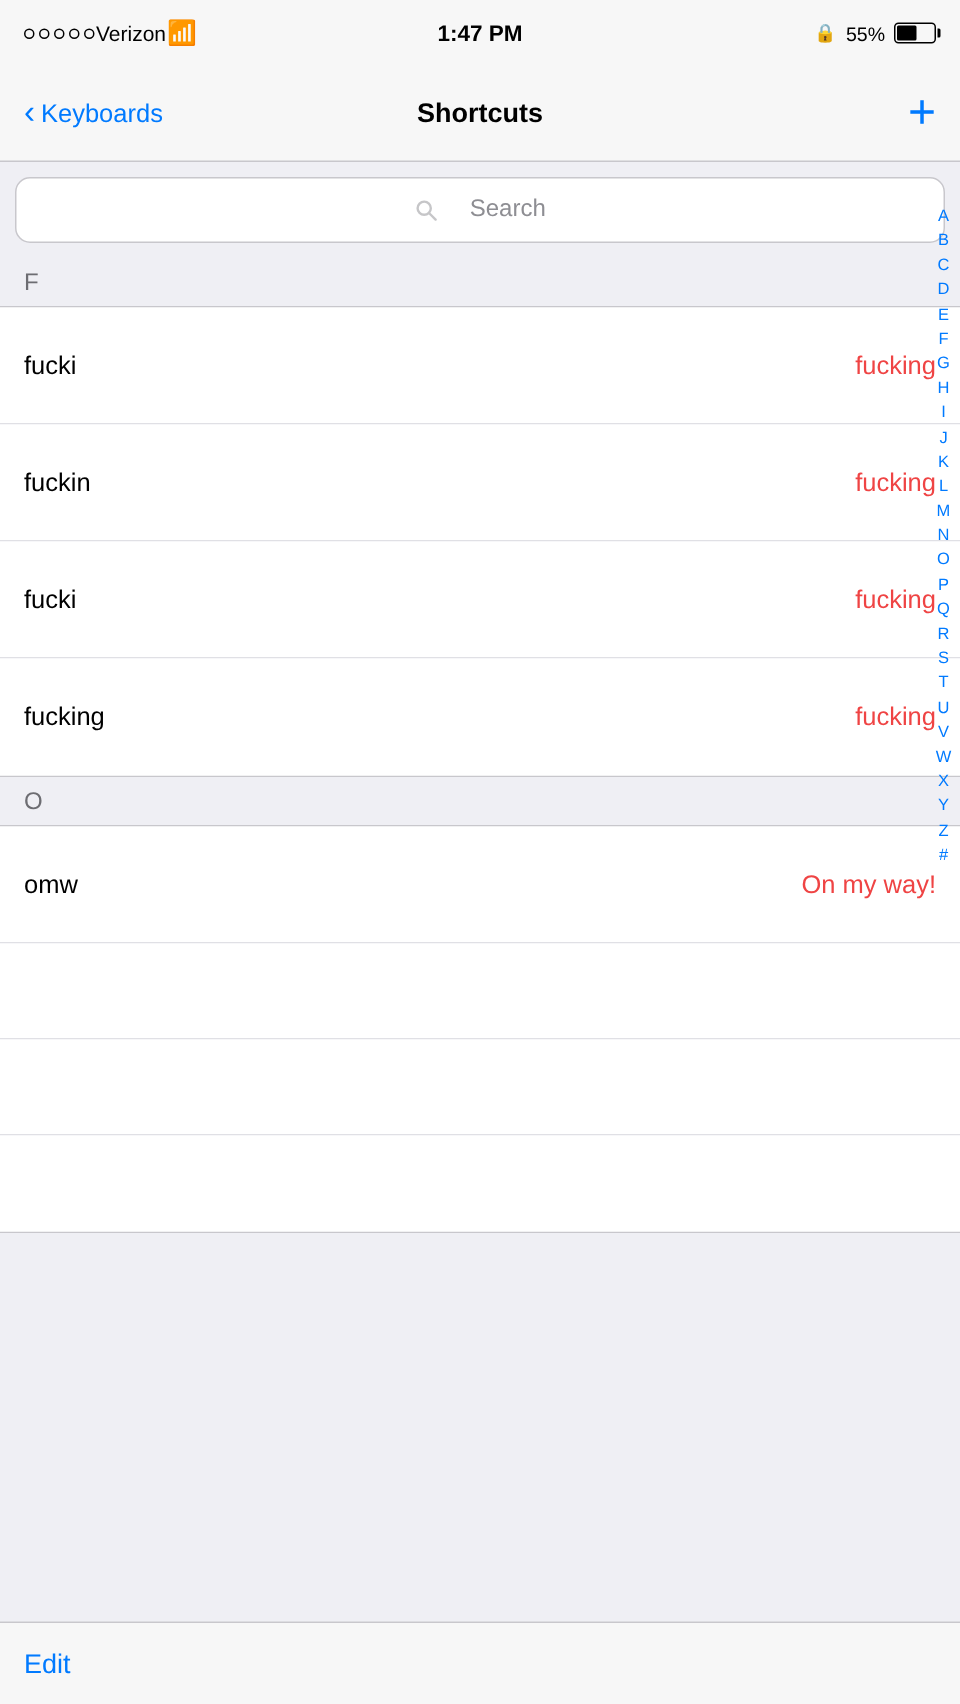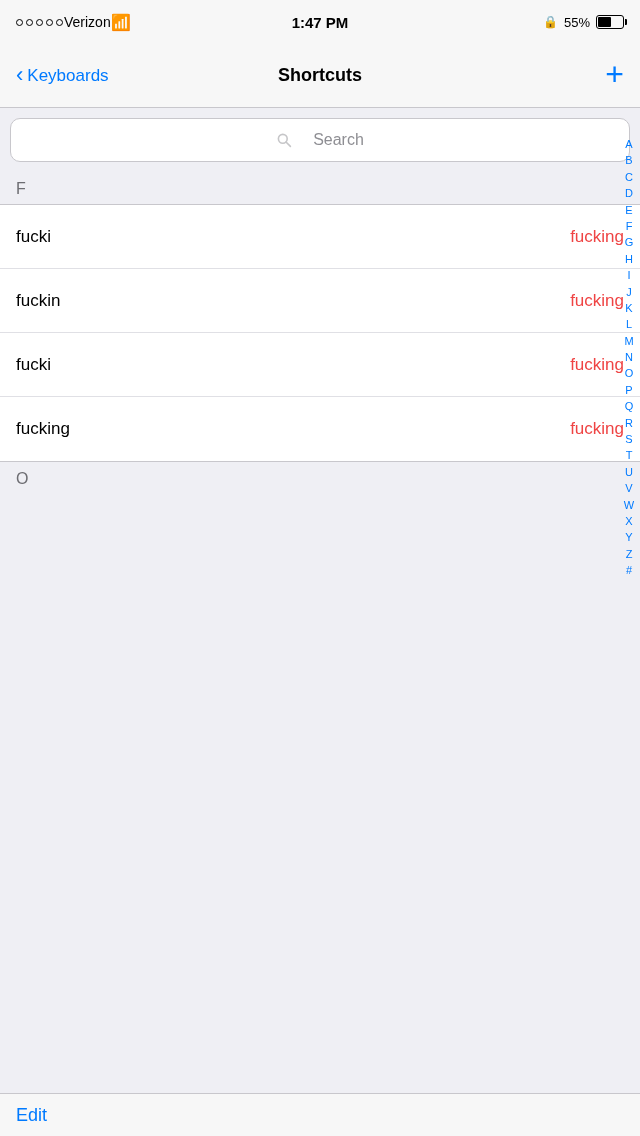--- a/index.html
+++ b/index.html
@@ -170,21 +170,21 @@
       border-top: 1px solid #c8c7cc;
       border-bottom: 1px solid #c8c7cc;
     }
 
     
     .list-row {
       display: flex;
       align-items: center;
       justify-content: space-between;
       padding: 0 16px;
-      height: 64px;
+      height: 78px;
       background: #fff;
       border-bottom: 1px solid #e0e0e5;
       position: relative;
     }
     .list-row:last-child {
       border-bottom: none;
     }
     .row-shortcut {
       font-size: 17px;
       color: #000;
@@ -222,21 +222,21 @@
       line-height: 1.4;
       cursor: pointer;
     }
 
     
     .bottom-toolbar {
       position: absolute;
       bottom: 0;
       left: 0;
       right: 0;
-      height: 43px;
+      height: 55px;
       background: #f7f7f7;
       border-top: 1px solid #c8c7cc;
       display: flex;
       align-items: center;
       padding: 0 16px;
     }
     .edit-button {
       color: #007aff;
       font-size: 18px;
       cursor: pointer;
@@ -317,20 +317,29 @@
       </div>
       <div class="list-row">
         <span class="row-shortcut">fucking</span>
         <span class="row-phrase">fucking</span>
       </div>
     </div>
   </div>
 
   <div>
     <div class="section-header">O</div>
+    <div class="list-group">
+      <div class="list-row">
+        <span class="row-shortcut">omw</span>
+        <span class="row-phrase">On my way!</span>
+      </div>
+      <div class="list-row empty-row"></div>
+      <div class="list-row empty-row"></div>
+      <div class="list-row empty-row" style="border-bottom:none;"></div>
+    </div>
   </div>
 
   <div style="height: 20px;"></div>
 </div>
 
 <div class="alphabet-sidebar">
   <span class="alpha-letter">A</span>
   <span class="alpha-letter">B</span>
   <span class="alpha-letter">C</span>
   <span class="alpha-letter">D</span>

